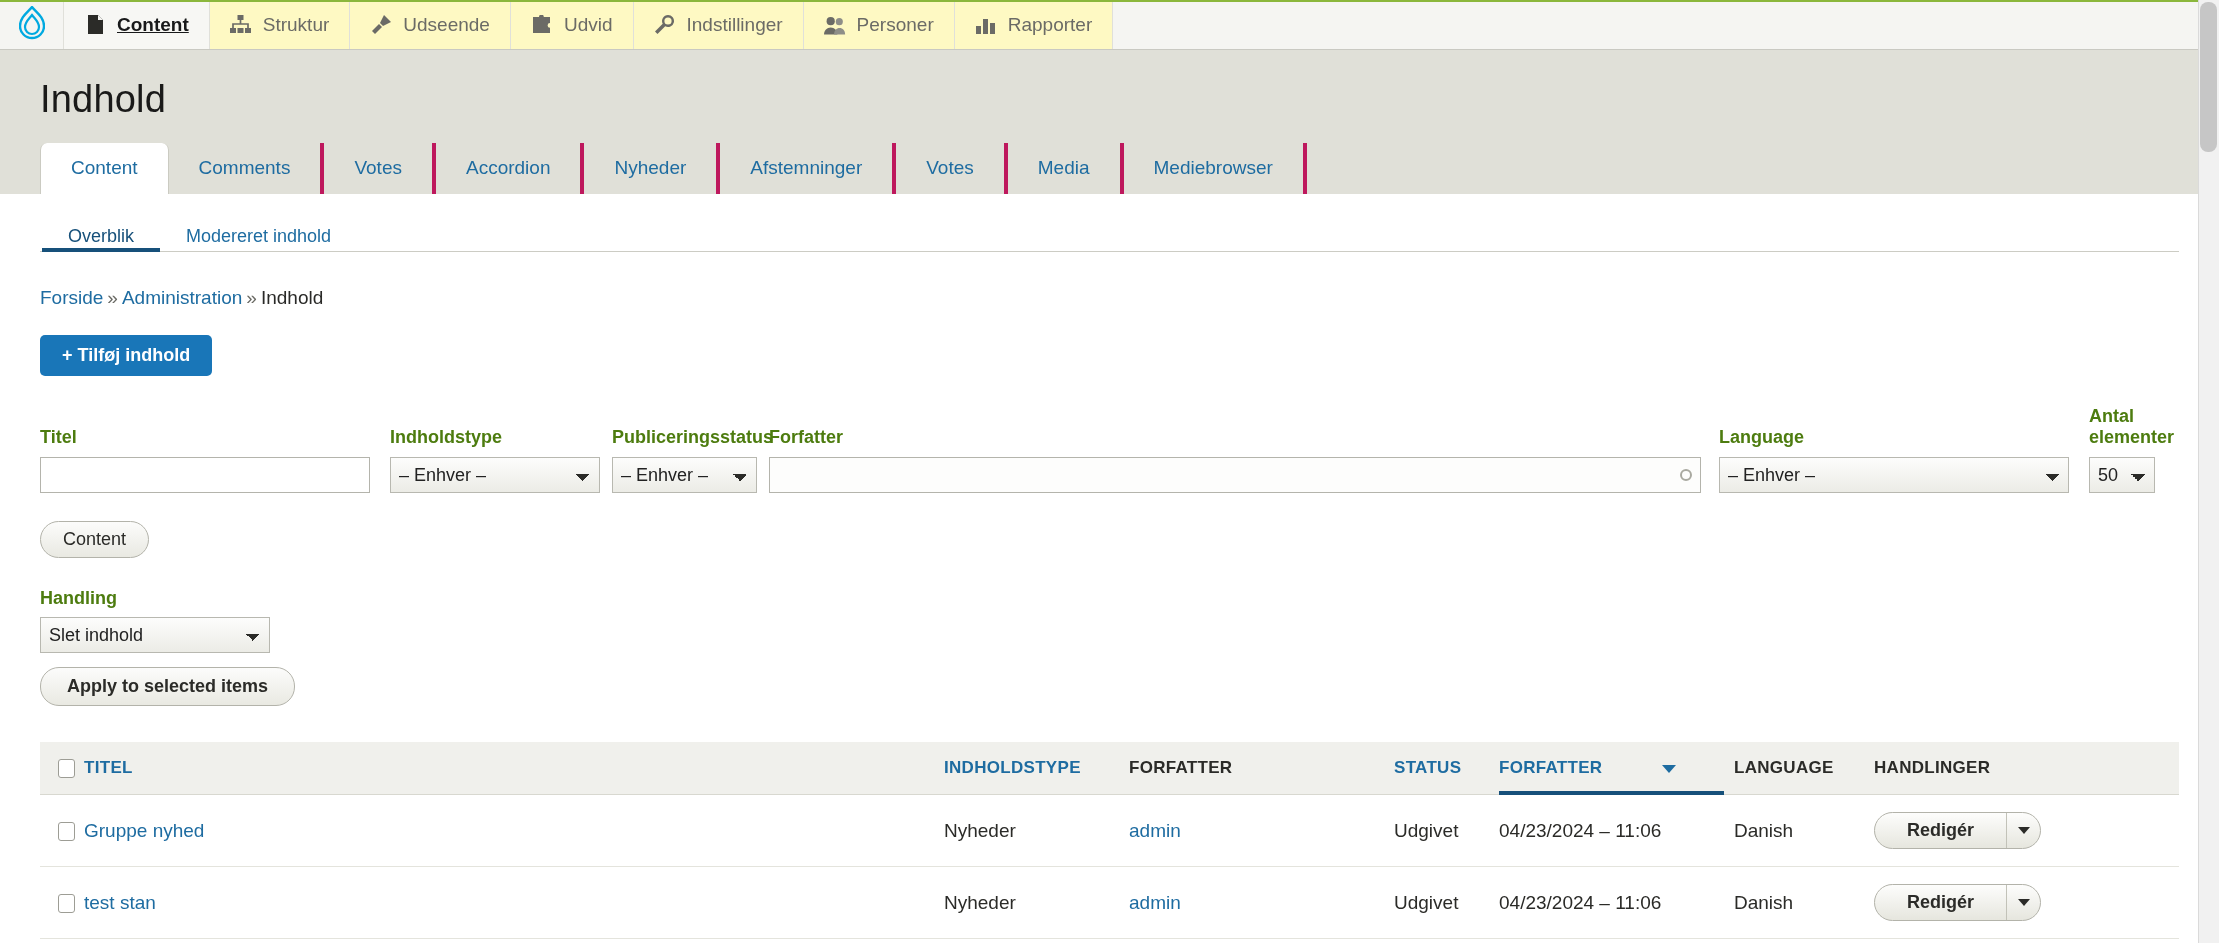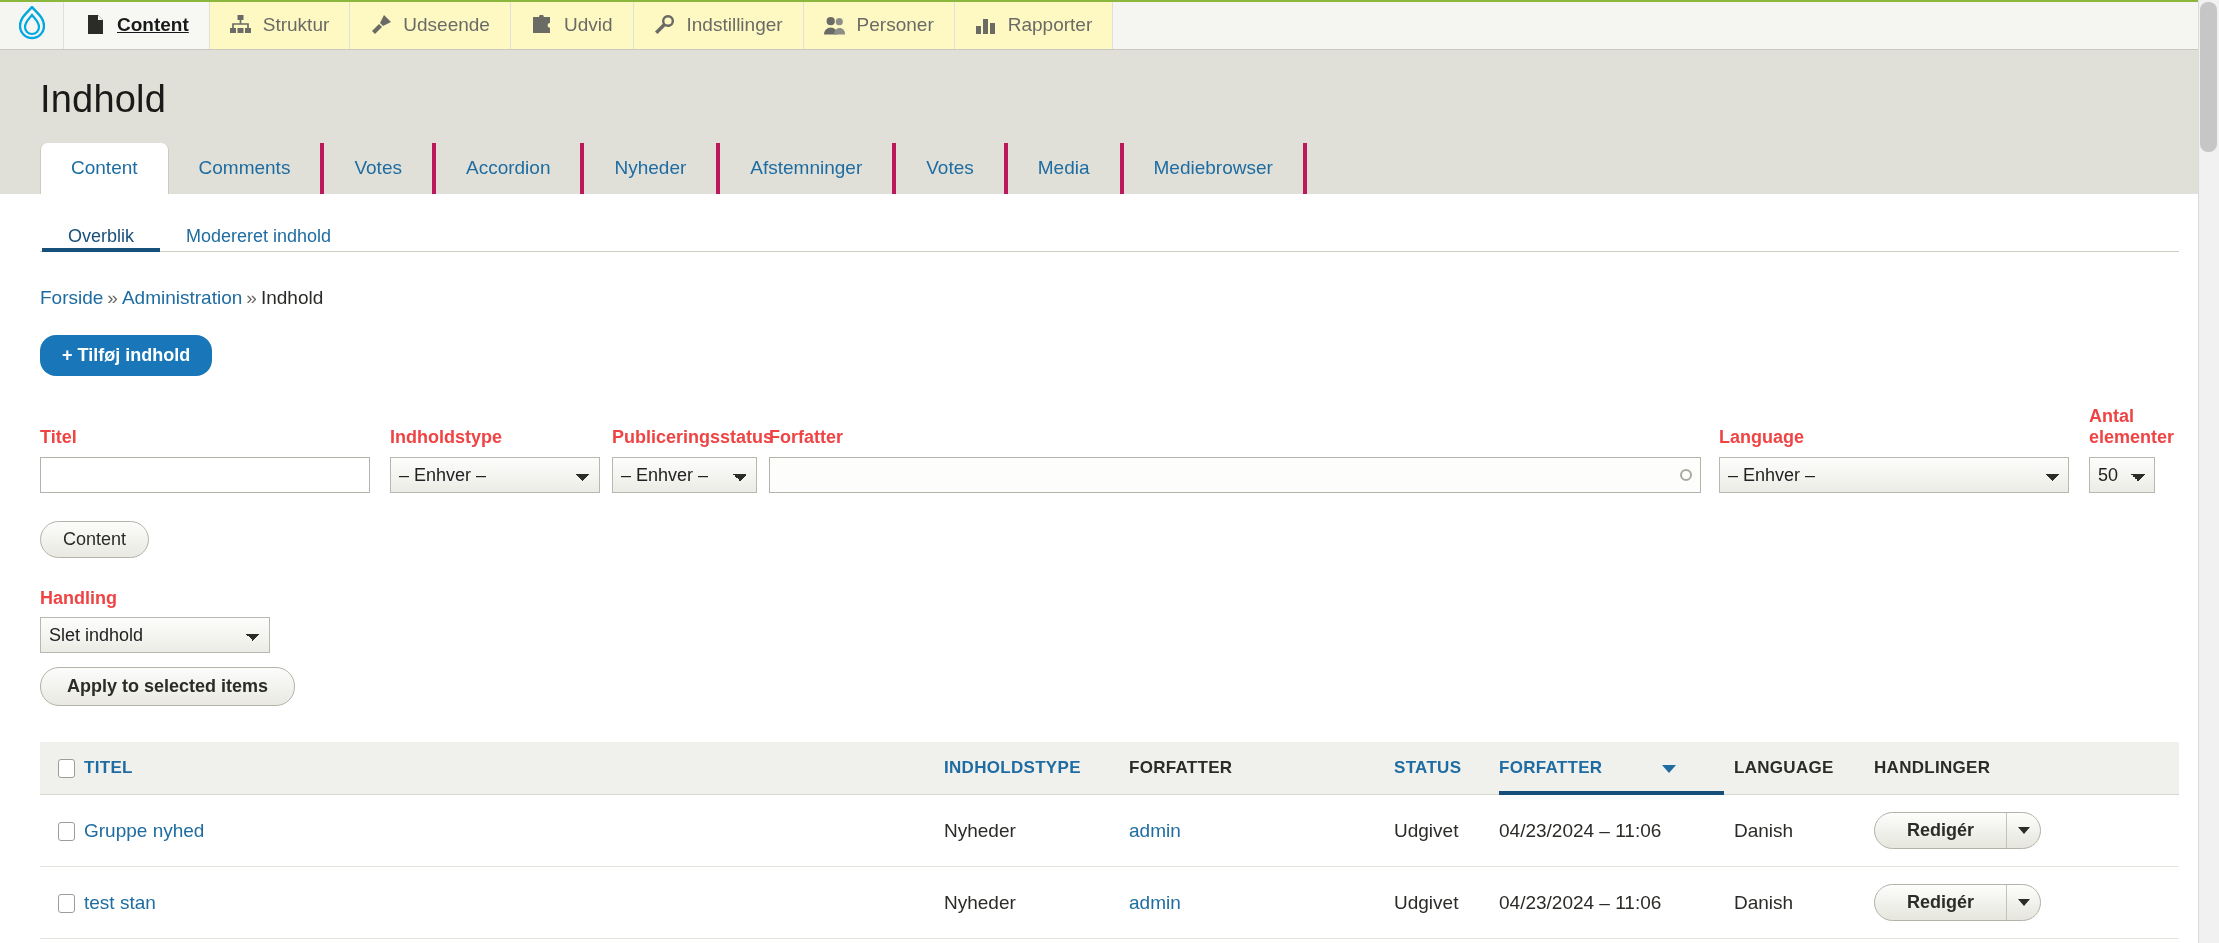--- a/index.html
+++ b/index.html
@@ -131,38 +131,38 @@
 
   
   #add-content {
     display: inline-block;
     margin-top: 26px;
     background: #1976b8;
     color: #fff;
     font-size: 18px;
     font-weight: bold;
     border: none;
-    border-radius: 16px;
+    border-radius: 5px;
     padding: 10px 22px;
     cursor: pointer;
     font-family: inherit;
   }
 
   
   #filters {
     display: flex;
     align-items: flex-end;
     margin-top: 30px;
     gap: 0;
   }
   .fgroup { display: flex; flex-direction: column; }
   .flabel {
     font-size: 18px;
     font-weight: bold;
-    color: #ef4444;
+    color: #4d7c0f;
     margin-bottom: 9px;
   }
   .ftext {
     height: 36px;
     border: 1px solid #b4b4ac;
     background: #fff;
     font-size: 18px;
     font-family: inherit;
     padding: 0 8px;
     color: #222;

